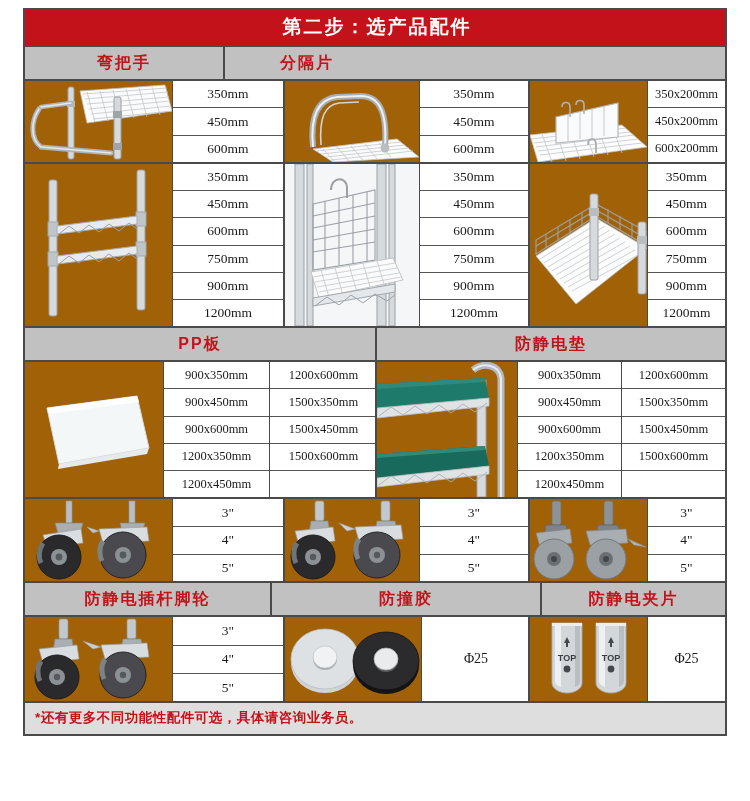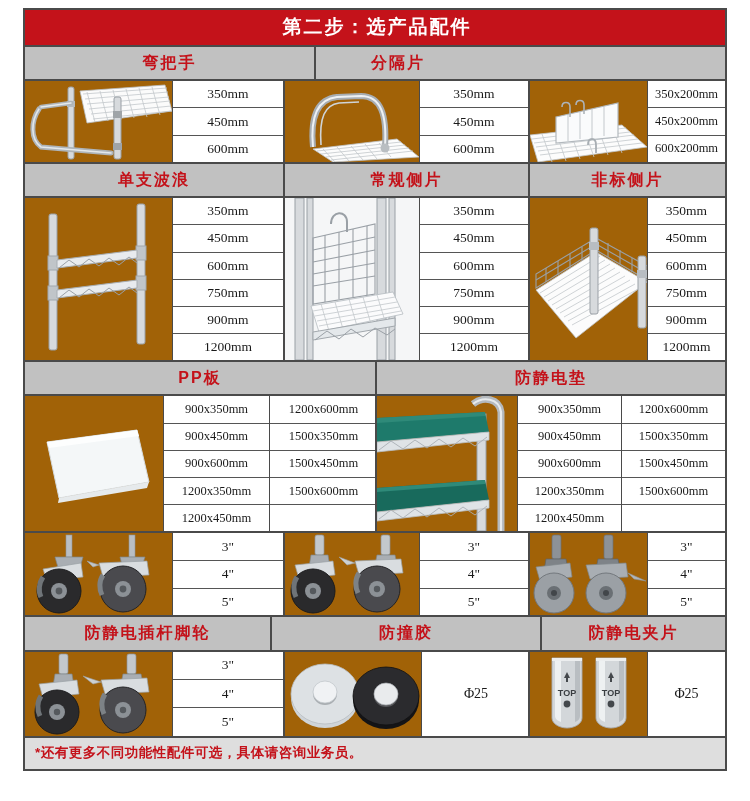--- a/index.html
+++ b/index.html
@@ -122,21 +122,21 @@
 </style>
 </head>
 <body>
 
 <div id="page">
   <div class="table-wrap">
 
     <div class="title-bar">第二步：选产品配件</div>
 
     <div class="hdr-row">
-      <div class="hdr-cell" style="width:291px">弯把手</div>
+      <div class="hdr-cell" style="width:200px">弯把手</div>
       <div class="hdr-cell" style="width:164px">分隔片</div>
     </div>
 
     <div class="body-row">
 
       <div class="group" style="width:260px;height:81px">
         <div class="img-cell" style="width:147px;height:100%">
           <svg class="art" viewBox="0 0 147 81" preserveAspectRatio="xMidYMid meet">
             <g class="wire-lt">
               <path d="M55 10 L140 4 L147 30 L62 42 Z" fill="#fbfbfb" stroke="#b9bfc4"></path>
@@ -203,25 +203,20 @@
           </svg>
         </div>
         <div class="spec-col" style="width:78px">
           <div class="spec small">350x200mm</div>
           <div class="spec small">450x200mm</div>
           <div class="spec small">600x200mm</div>
         </div>
       </div>
     </div>
 
-    <div class="hdr-row">
-      <div class="hdr-cell" style="width:260px">单支波浪</div>
-      <div class="hdr-cell" style="width:245px">常规侧片</div>
-      <div class="hdr-cell" style="width:195px">非标侧片</div>
-    </div>
 
     <div class="body-row">
 
       <div class="group" style="width:260px;height:162px">
         <div class="img-cell" style="width:147px;height:100%">
           <svg class="art" viewBox="0 0 147 162" preserveAspectRatio="xMidYMid meet">
             <rect class="post" x="24" y="16" width="8" height="136" rx="2"></rect>
             <rect class="post" x="112" y="6" width="8" height="140" rx="2"></rect>
             <rect x="23" y="58" width="10" height="14" fill="#c0c5c9" stroke="#a2a8ad"></rect>
             <rect x="23" y="88" width="10" height="14" fill="#c0c5c9" stroke="#a2a8ad"></rect>

